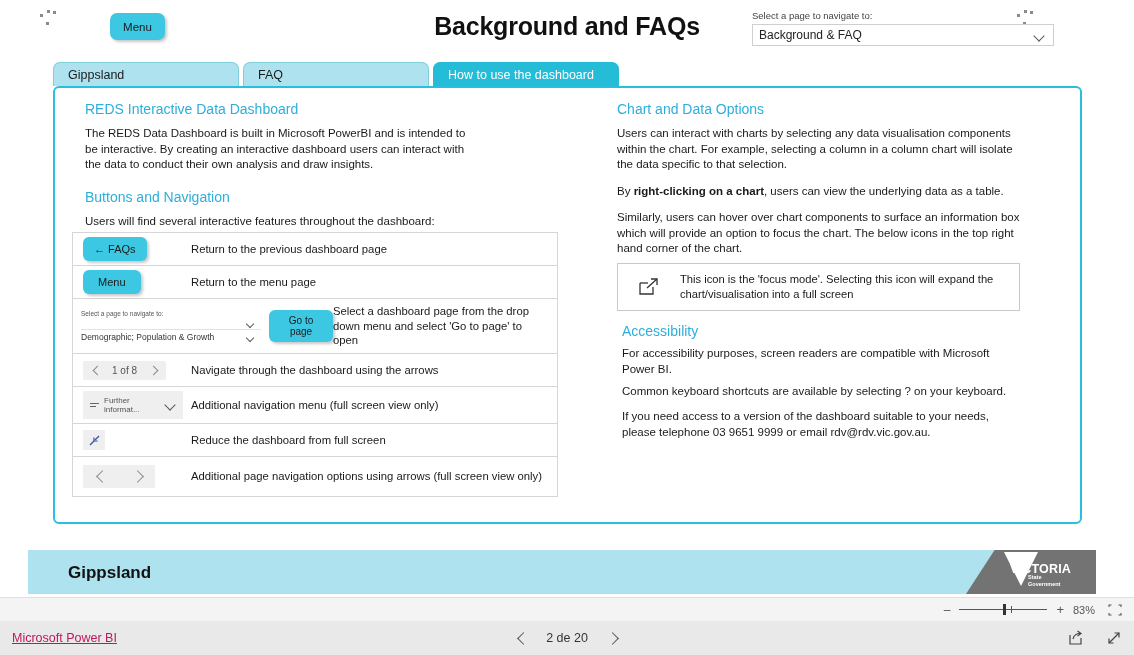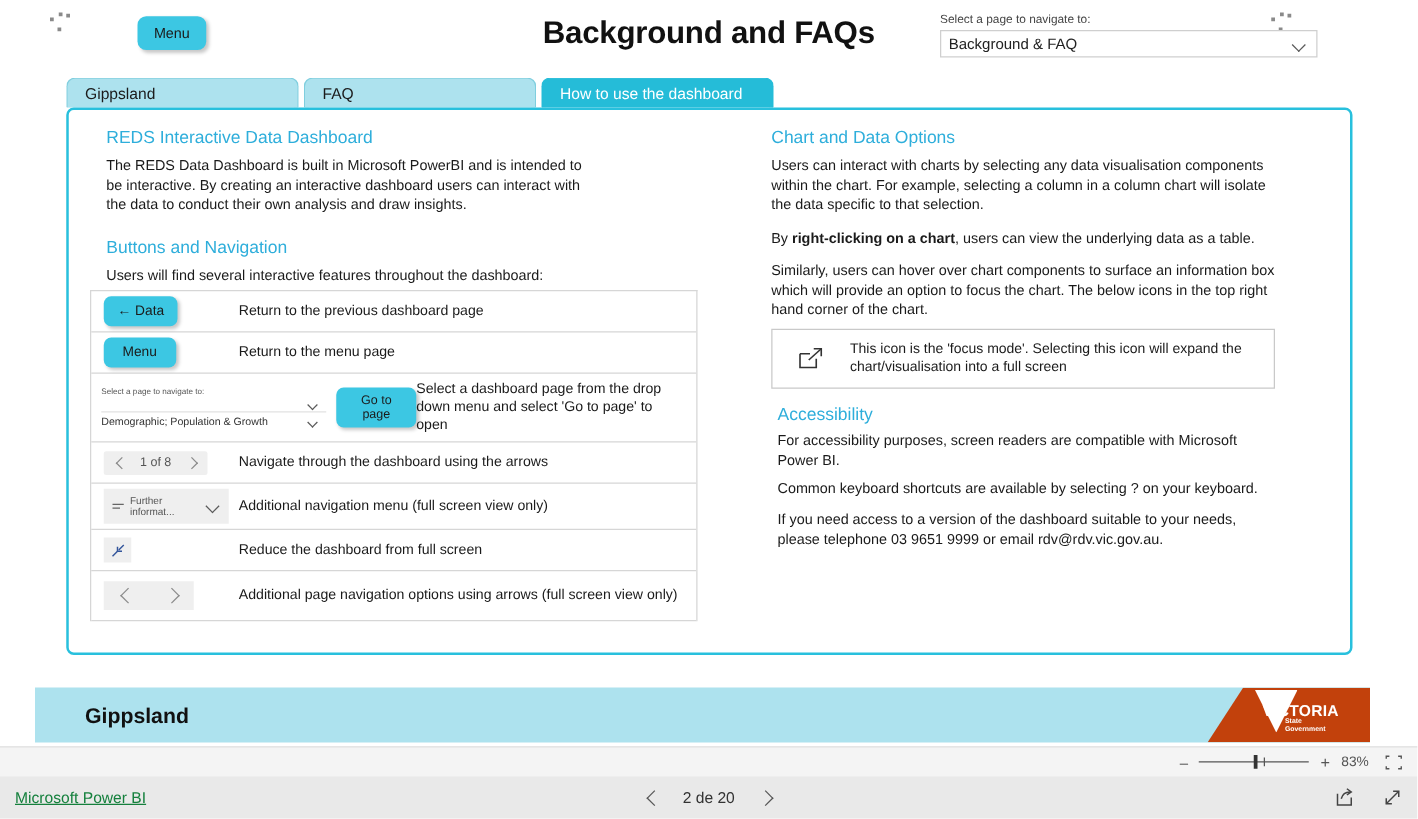--- a/index.html
+++ b/index.html
@@ -163,21 +163,21 @@
   .banner {
     position:absolute; left:28px; top:550px; width:1068px; height:44px;
     background:#ade2ee; overflow:hidden;
   }
   .banner .title {
     position:absolute; left:40px; top:13px; font-size:17px; font-weight:bold;
     color:#111;
   }
   .vic-logo {
     position:absolute; right:0; top:0; width:130px; height:44px;
-    background:#c2410c;
+    background:#737373;
     clip-path: polygon(22% 0, 100% 0, 100% 100%, 0 100%);
   }
   .vic-v {
     position:absolute; left:38px; top:2px; width:34px; height:34px;
     background:#fff;
     clip-path: polygon(0 0, 100% 0, 50% 100%);
   }
   .vic-word {
     position:absolute; left:44px; top:12px; color:#fff; font-size:12.5px;
     font-weight:bold; letter-spacing:0.2px;
@@ -203,21 +203,21 @@
               background:#555; }
   .zb-pct { font-size:11px; color:#555; min-width:26px; }
   .zb-fit { width:14px; height:12px; position:relative; }
 
   
   .statusbar {
     position:absolute; left:0; top:621px; width:1134px; height:34px;
     background:#e9e9e9; display:flex; align-items:center;
   }
   .pbi-link {
-    position:absolute; left:12px; font-size:12.5px; color:#15803d;
+    position:absolute; left:12px; font-size:12.5px; color:#be185d;
     text-decoration:underline; cursor:pointer;
   }
   .pager-center {
     position:absolute; left:0; width:1134px; display:flex;
     align-items:center; justify-content:center; gap:17px;
     font-size:12.5px; color:#333;
   }
   .sb-icons { position:absolute; right:12px; display:flex; gap:22px;
               align-items:center; }
   .chev-nav { width:13px; height:13px; position:relative; display:inline-block;
@@ -276,21 +276,21 @@
         <h2 class="sec">REDS Interactive Data Dashboard</h2>
         <p class="body" style="width:390px">The REDS Data Dashboard is built in Microsoft PowerBI and is intended to be interactive. By creating an interactive dashboard users can interact with the data to conduct their own analysis and draw insights.</p>
         <h2 class="sec" style="margin-top:16px">Buttons and Navigation</h2>
         <p class="body">Users will find several interactive features throughout the dashboard:</p>
       </div>
 
       <div class="ftable">
 
         <div class="frow">
           <div class="fcell-icon">
-            <button class="pill-btn">← Data</button>
+            <button class="pill-btn">← FAQs</button>
           </div>
           <div class="fcell-text">Return to the previous dashboard page</div>
         </div>
 
         <div class="frow">
           <div class="fcell-icon">
             <button class="pill-btn" style="padding:6px 15px">Menu</button>
           </div>
           <div class="fcell-text">Return to the menu page</div>
         </div>

